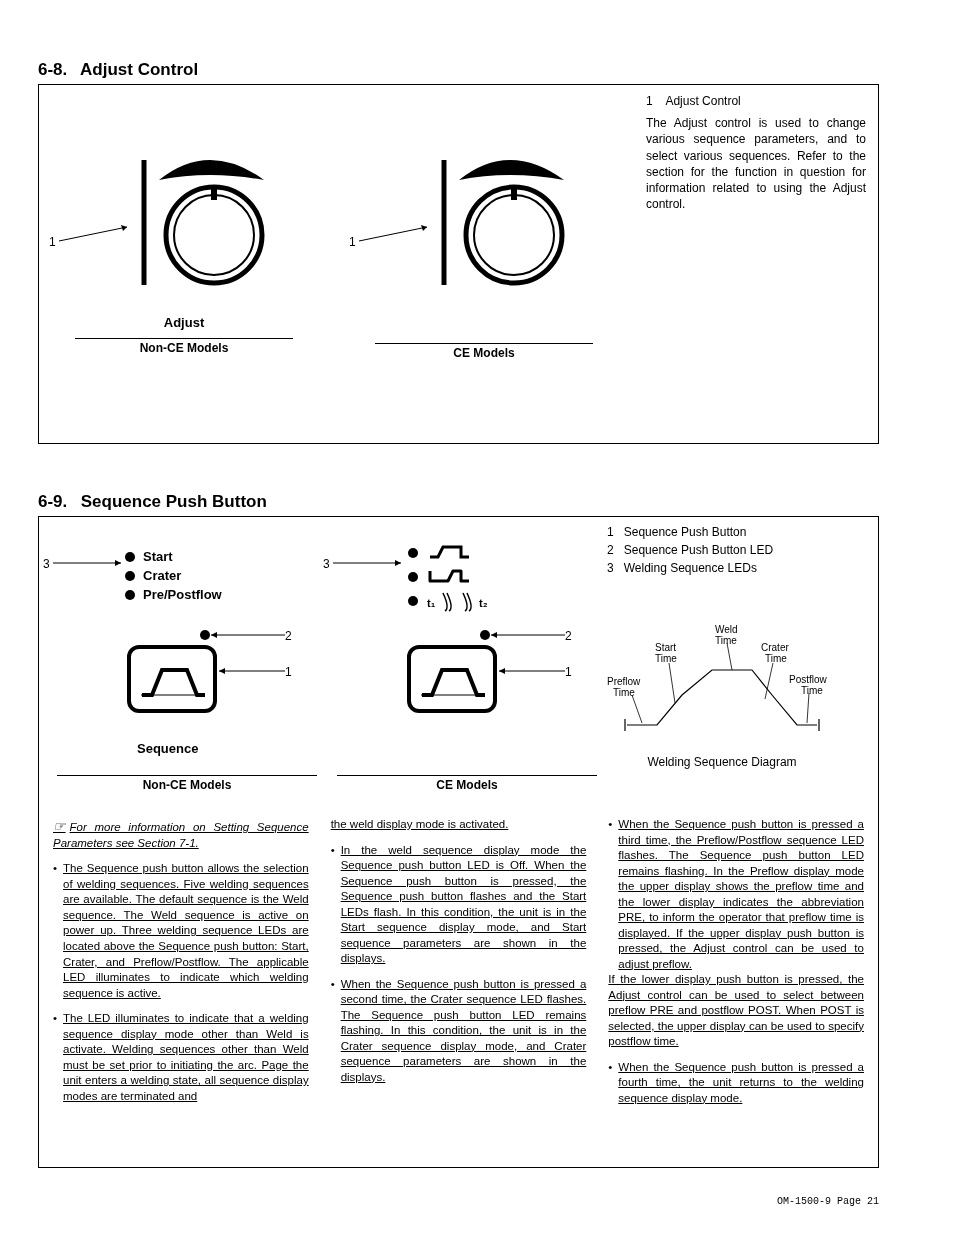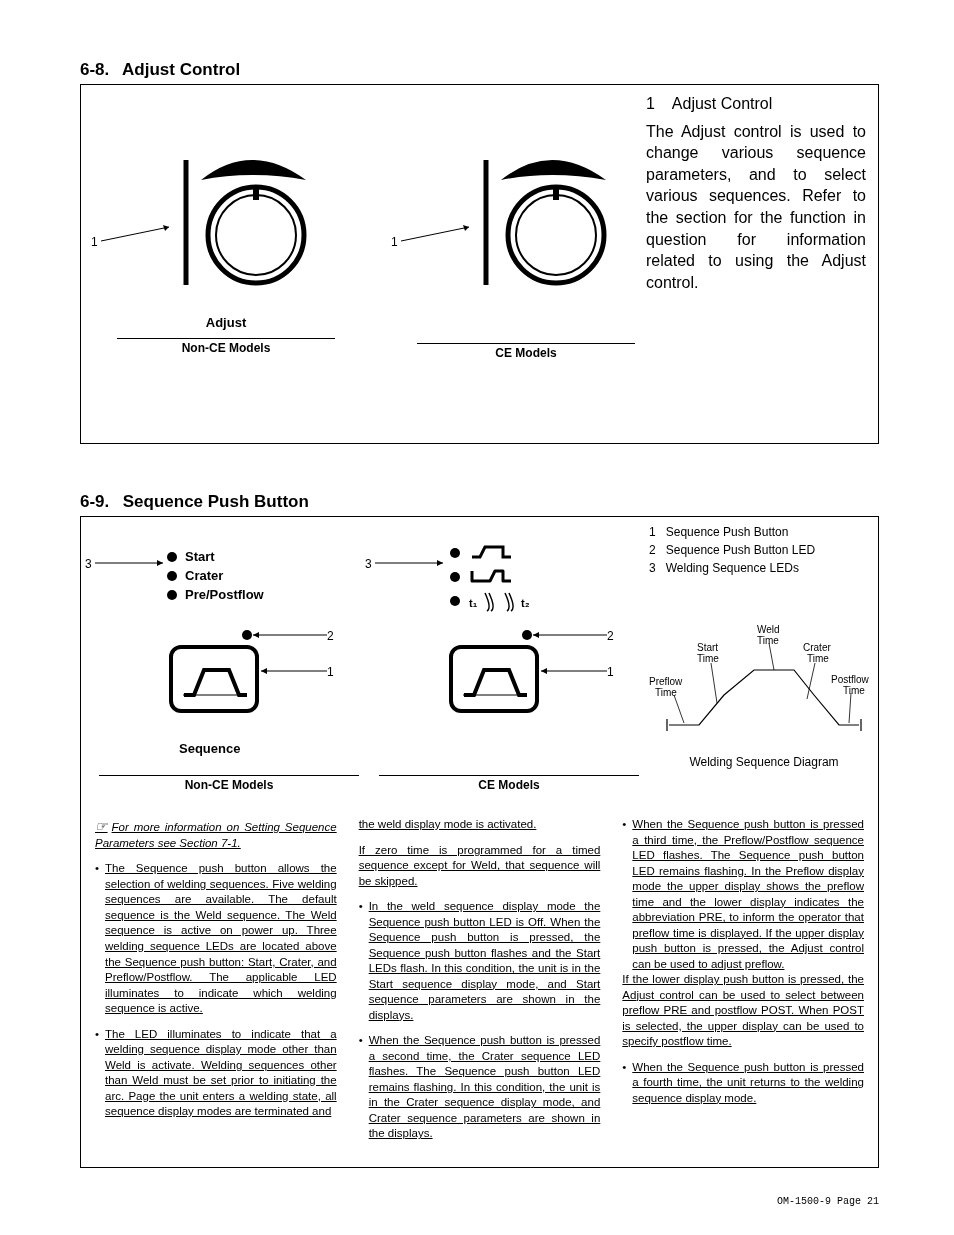--- a/index.html
+++ b/index.html
@@ -6,21 +6,21 @@
     font-family: Arial, Helvetica, sans-serif;
     font-size: 12px;
     margin: 0;
     padding: 0;
     background: #fff;
     color: #000;
   }
   .page {
     width: 954px;
     height: 1235px;
-    padding: 60px 75px 30px 80px;
+    padding: 60px 75px 30px 38px;
     box-sizing: border-box;
     position: relative;
   }
   h2 {
     font-size: 17px;
     font-weight: bold;
     margin: 0 0 4px 0;
   }
   h2 .num { display: inline-block; width: 38px; }
   .figbox {
@@ -40,21 +40,21 @@
     text-align:center;
   }
   .dial svg { display:block; margin: 0 auto 10px auto;}
   .dial .adj-label { font-weight:bold; font-size:13px; margin-top:8px;}
   .model-hr { border:none; border-top:1px solid #000; margin:8px 16px 2px 16px;}
   .model-label { font-weight:bold; font-size:12px; text-align:center;}
   .right68 {
     position: absolute;
     top: 8px; right: 12px;
     width: 220px;
-    font-size: 16px;
+    font-size: 12px;
     line-height: 1.35;
   }
   .right68 .item { margin-bottom:6px;}
   .right68 .just { text-align: justify; }
   .spacer { height: 48px; }
   .figbox.box69 { height: 652px; padding: 8px 12px; }
   .seq-top { position:absolute; top:8px; left:8px; right:8px; height:272px; }
   .seq-left, .seq-mid { position:absolute; top:0; width:260px; }
   .seq-left { left:0;}
   .seq-mid  { left:280px;}
@@ -290,21 +290,20 @@
 
     </div>
 
     <div class="cols">
       <p class="italic"><span class="note-icon">☞</span><span>For more information on Setting Sequence Parameters see Section 7-1.</span></p>
       <ul>
         <li>The Sequence push button allows the selection of welding sequences. Five welding sequences are available. The default sequence is the Weld sequence. The Weld sequence is active on power up. Three welding sequence LEDs are located above the Sequence push button: Start, Crater, and Preflow/Postflow. The applicable LED illuminates to indicate which welding sequence is active.</li>
         <li>The LED illuminates to indicate that a welding sequence display mode other than Weld is activate. Welding sequences other than Weld must be set prior to initiating the arc. Page the unit enters a welding state, all sequence display modes are terminated and</li>
       </ul>
       <p>the weld display mode is activated.</p>
-      <p>If zero time is programmed for a timed sequence except for Weld, that sequence will be skipped.</p>
       <ul>
         <li>In the weld sequence display mode the Sequence push button LED is Off. When the Sequence push button is pressed, the Sequence push button flashes and the Start LEDs flash. In this condition, the unit is in the Start sequence display mode, and Start sequence parameters are shown in the displays.</li>
         <li>When the Sequence push button is pressed a second time, the Crater sequence LED flashes. The Sequence push button LED remains flashing. In this condition, the unit is in the Crater sequence display mode, and Crater sequence parameters are shown in the displays.</li>
         <li>When the Sequence push button is pressed a third time, the Preflow/Postflow sequence LED flashes. The Sequence push button LED remains flashing. In the Preflow display mode the upper display shows the preflow time and the lower display indicates the abbreviation PRE, to inform the operator that preflow time is displayed. If the upper display push button is pressed, the Adjust control can be used to adjust preflow.</li>
       </ul>
       <p>If the lower display push button is pressed, the Adjust control can be used to select between preflow PRE and postflow POST. When POST is selected, the upper display can be used to specify postflow time.</p>
       <ul>
         <li>When the Sequence push button is pressed a fourth time, the unit returns to the welding sequence display mode.</li>
       </ul>
     </div>

